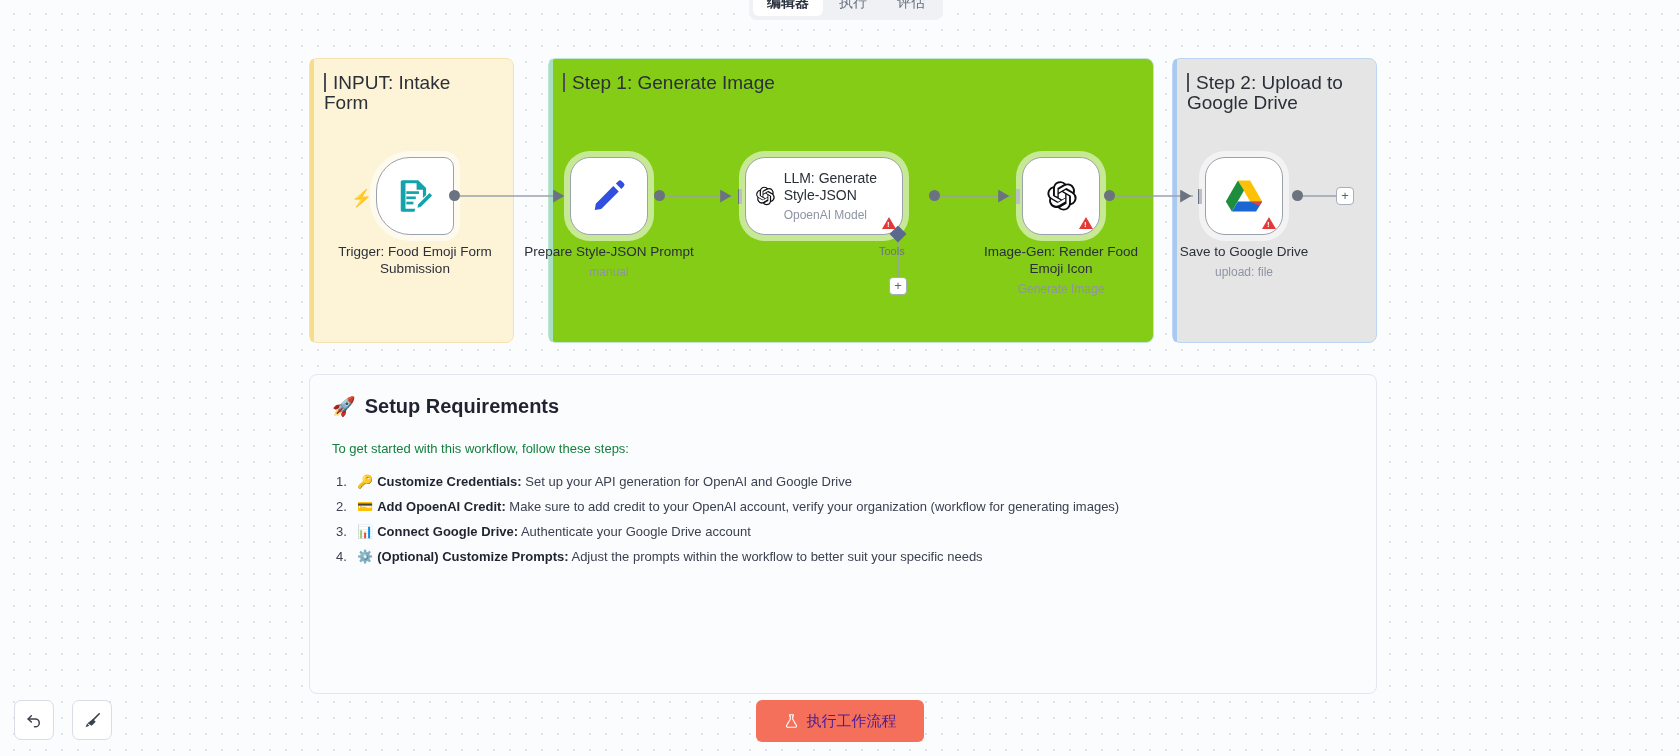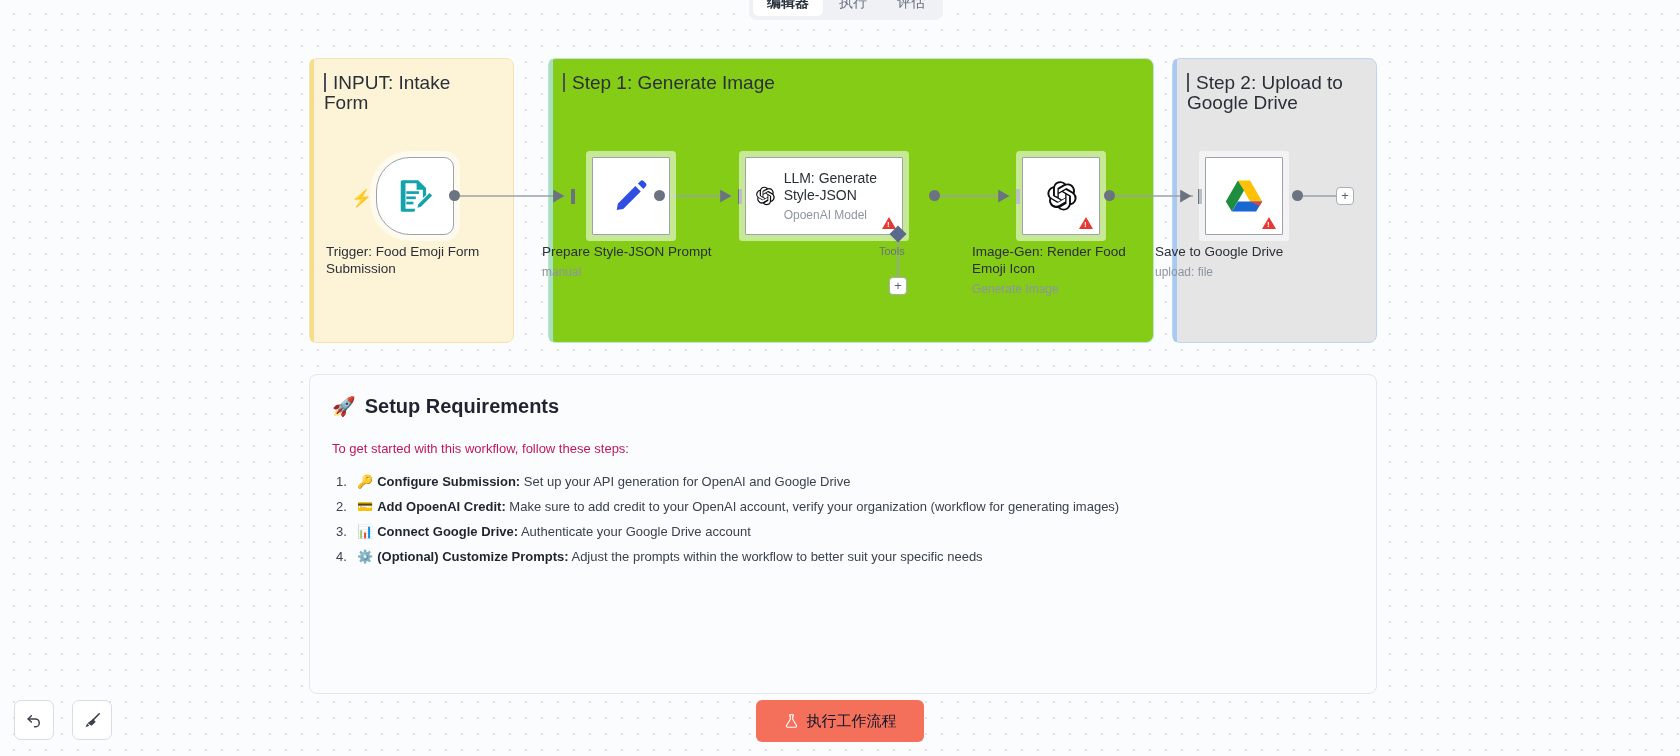--- a/index.html
+++ b/index.html
@@ -81,40 +81,40 @@
 
   
   .node {
     position: absolute;
     z-index: 10;
   }
   .node-box {
     width: 78px; height: 78px;
     background: #fff;
     border: 1.5px solid #9aa2ad;
-    border-radius: 1px;
+    border-radius: 20px;
     display: flex; align-items: center; justify-content: center;
     position: relative;
     box-shadow: 0 0 0 6px rgba(255,255,255,0.55);
   }
   .node.wide .node-box {
     width: 158px; height: 78px;
     justify-content: flex-start;
     padding: 0 10px 0 8px;
     gap: 8px;
   }
   .node.trigger .node-box {
     border-radius: 34px 10px 10px 34px;
   }
   .node-label {
     position: absolute;
     top: 86px; left: 50%;
     transform: translateX(-50%);
     width: 178px;
-    text-align: left;
+    text-align: center;
     font-size: 13.5px;
     line-height: 17px;
     color: #2b2f38;
   }
   .node-sublabel {
     display:block;
     font-size: 12px;
     color: #8e95a2;
     margin-top: 4px;
   }
@@ -172,40 +172,40 @@
     z-index:8;
     padding: 18px 22px;
   }
   #setup-card h2 {
     font-size: 20px; font-weight: 600; color:#1f2430;
     display:flex; align-items:center; gap:9px;
     line-height:26px;
     margin-bottom: 22px;
   }
   .rocket { font-size:19px; line-height:1; }
-  .intro { font-size:13px; color:#be185d; margin-bottom:17px; }
+  .intro { font-size:13px; color:#15803d; margin-bottom:17px; }
   ol.steps { list-style:none; counter-reset: s; }
   ol.steps li {
     counter-increment: s;
     font-size:13px; line-height:18px; color:#3b4150;
     margin-bottom: 7px; padding-left: 25px; position:relative;
   }
   ol.steps li::before {
     content: counter(s) ".";
     position:absolute; left:4px; top:0; color:#3b4150;
   }
   ol.steps li .em { font-size:13px; margin-right:4px; }
   ol.steps li b { font-weight:700; color:#1f2430; }
   .note { font-size:13px; font-weight:700; color:#1f2430; margin-top:22px; padding-left:25px; }
 
   
   #run-button {
     position:absolute; left:756px; top:700px;
     width:168px; height:42px;
-    background:#f4705a; color:#0f172a;
+    background:#f4705a; color:#4c1d95;
     border:none; border-radius:6px;
     font-size:15px; font-family:"Liberation Sans", sans-serif;
     display:flex; align-items:center; justify-content:center; gap:8px;
     z-index:20; cursor:pointer;
   }
   #run-button .flask { font-size:15px; }
 
   
   .ctl {
     position:absolute; width:40px; height:40px;
@@ -268,21 +268,21 @@
       <rect x="6.5" y="9" width="8" height="1.7" fill="#12a3ad"></rect>
       <rect x="6.5" y="12.3" width="6" height="1.7" fill="#12a3ad"></rect>
       <rect x="6.5" y="15.6" width="4.5" height="1.7" fill="#12a3ad"></rect>
       <path d="M21.2 10.1l1.6 1.6-7.1 7.1-2.2.6.6-2.2 7.1-7.1z" fill="#12a3ad"></path>
     </svg>
   </div>
   <div class="node-label">Trigger: Food Emoji Form Submission</div>
 </div>
 <div class="dot" style="left:449px; top:190px;"></div>
 
-<div class="node" id="node-prepare" style="left:592px; top:157px;">
+<div class="node" id="node-prepare" style="left:570px; top:157px;">
   <div class="node-box">
     <svg width="36" height="36" viewBox="0 0 24 24">
       <path d="M3.2 17.1L14.9 5.4l3.6 3.6L6.8 20.7l-4.3.7.7-4.3z" fill="#2f4fe0"></path>
       <path d="M16.6 3.7l1.6-1.6a1.6 1.6 0 0 1 2.3 0l1.3 1.3a1.6 1.6 0 0 1 0 2.3l-1.6 1.6-3.6-3.6z" fill="#2f4fe0"></path>
     </svg>
   </div>
   <div class="node-label">
     <span>Prepare Style-JSON Prompt</span>
     <span class="node-sublabel">manual</span>
   </div>
@@ -339,21 +339,21 @@
 <div class="plus-btn" style="left:1336px; top:187px;">+</div>
 
 <div id="setup-card">
   <h2>
     <span class="rocket">🚀</span>
     <span>Setup Requirements</span>
   </h2>
   <div class="intro">To get started with this workflow, follow these steps:</div>
   <ol class="steps">
     <li>
-      <span class="em">🔑</span><b>Configure Submission:</b><span> Set up your API generation for OpenAI and Google Drive</span>
+      <span class="em">🔑</span><b>Customize Credentials:</b><span> Set up your API generation for OpenAI and Google Drive</span>
     </li>
     <li>
       <span class="em">💳</span><b>Add OpoenAI Credit:</b><span> Make sure to add credit to your OpenAI account, verify your organization (workflow for generating images)</span>
     </li>
     <li>
       <span class="em">📊</span><b>Connect Google Drive:</b><span> Authenticate your Google Drive account</span>
     </li>
     <li>
       <span class="em">⚙️</span><b>(Optional) Customize Prompts:</b><span> Adjust the prompts within the workflow to better suit your specific needs</span>
     </li>

